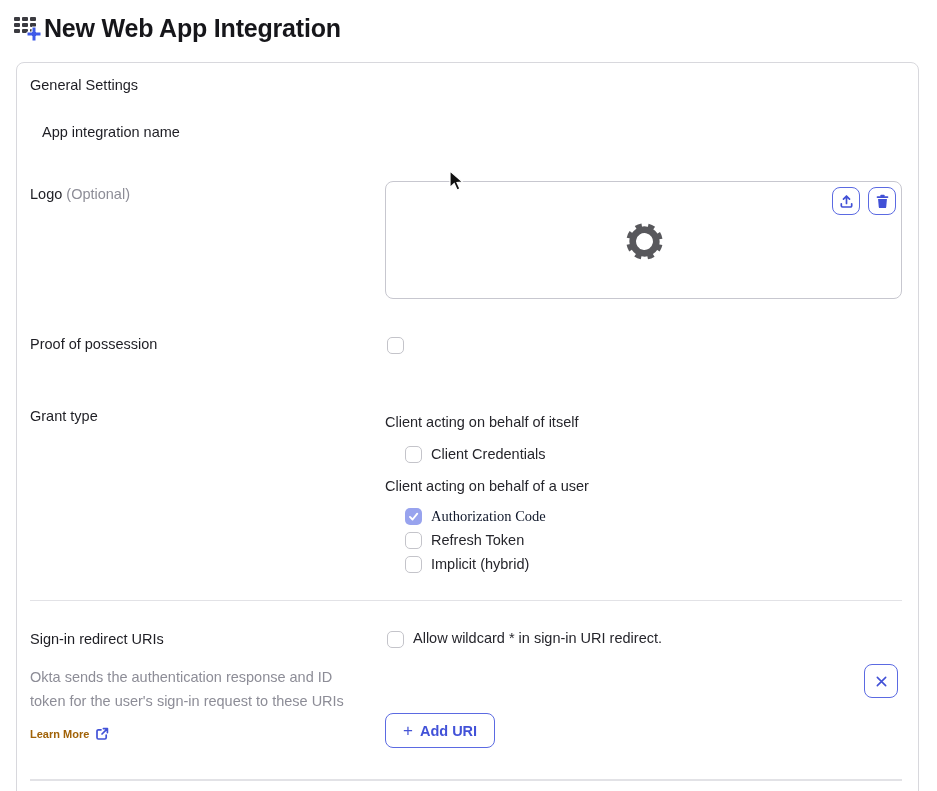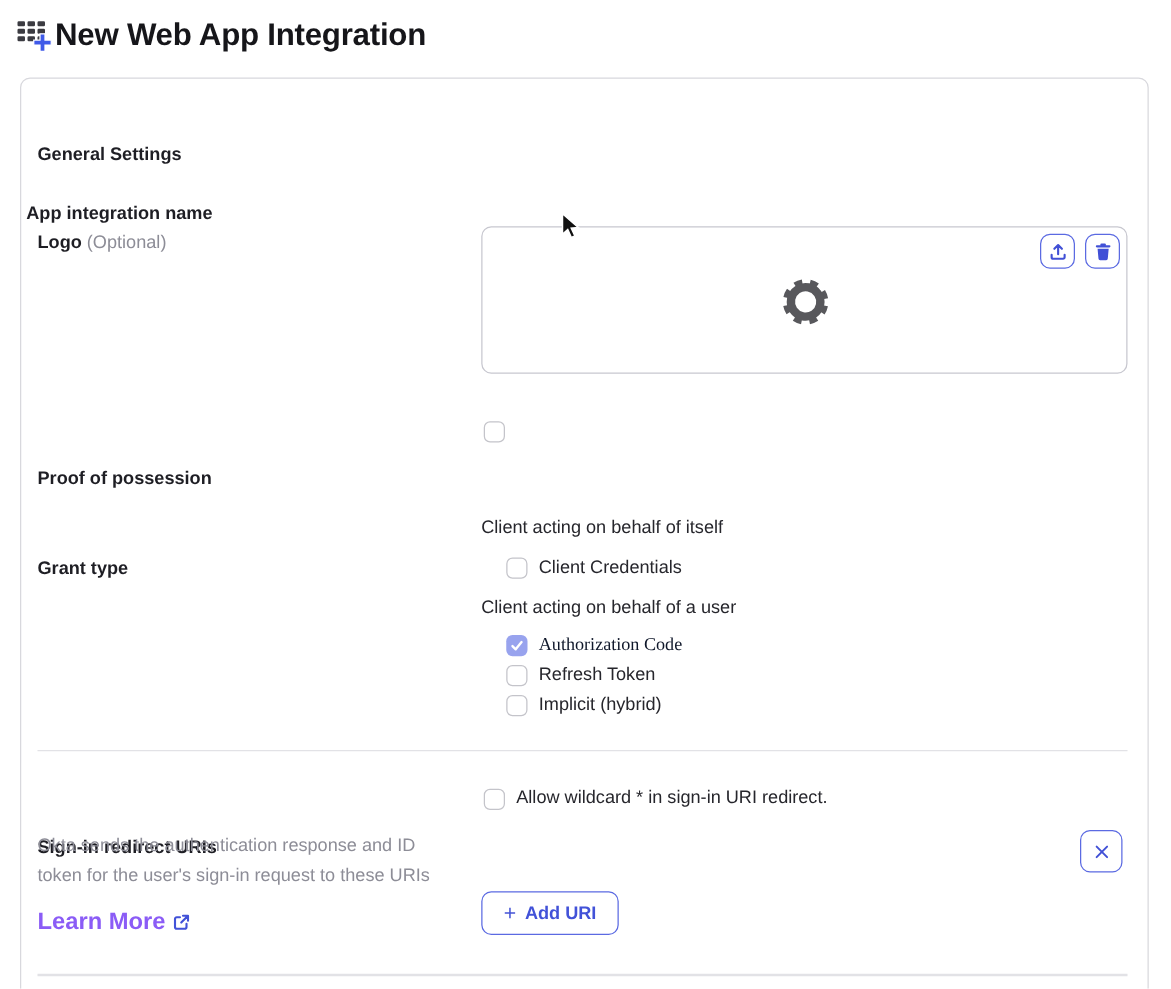--- a/index.html
+++ b/index.html
@@ -2,21 +2,21 @@
 <html><head>
 <meta charset="utf-8">
 <style>
   * { margin:0; padding:0; box-sizing:border-box; }
   html,body { background:#fff; }
   #page {
     position:relative; width:937px; height:791px; overflow:hidden;
     background:#fff; font-family:"Liberation Sans", sans-serif; color:#1e1e24;
   }
   .abs { position:absolute; }
-  .lbl { font-size:14.5px; font-weight:700; color:#1e1e24;margin-top:39px; }
+  .lbl { font-size:14.5px; font-weight:400; color:#1e1e24; }
   .body-txt { font-size:14.5px; color:#26262c; }
   .gray-txt { color:#8d8d97; }
   .card {
     position:absolute; left:16px; top:62px; width:903px; height:745px;
     border:1px solid #d8d8dd; border-radius:8px; background:#fff;
   }
   .text-input {
     position:absolute; height:37px; border:1px solid #c7c7cf; border-radius:8px;
     background:#fff; font-family:"Liberation Sans", sans-serif; font-size:14px;
     color:#1e1e24; padding:0 13px; outline:none; width:517px;
@@ -32,21 +32,21 @@
   }
   .cb {
     position:absolute; width:17px; height:17px; background:#fff;
     border:1.5px solid #c4c4ca; border-radius:5px;
   }
   .cb.checked {
     border:none; background:#98a3ee;
     display:flex; align-items:center; justify-content:center;
   }
   .divider { position:absolute; left:30px; width:872px; height:0; border-top:1.5px solid #e2e2e6; }
-  .link { font-size:19px; font-weight:700; color:#8b5cf6; cursor:pointer; }
+  .link { font-size:11px; font-weight:700; color:#a16207; cursor:pointer; }
   .add-uri-btn {
     position:absolute; left:385px; top:713px; height:35px; padding:0 17px;
     background:#fff; border:1.5px solid #5b6ae2; border-radius:8px;
     display:flex; align-items:center; gap:7px; cursor:pointer;
     font-family:"Liberation Sans", sans-serif;
   }
   .add-uri-btn .plus { color:#4655d6; font-size:17px; font-weight:400; line-height:1; }
   .add-uri-btn .txt  { color:#4252d8; font-size:14.5px; font-weight:700; }
   .x-btn {
     position:absolute; left:864px; top:664px; width:34px; height:34px;
@@ -79,21 +79,21 @@
   </div>
   <svg class="abs" style="left:26px; top:26px;" width="16" height="16" viewBox="0 0 16 16">
     <path d="M6 1 h4 v5 h5 v4 h-5 v5 h-4 v-5 h-5 v-4 h5 z" fill="#3f5ae8" stroke="#ffffff" stroke-width="1"></path>
   </svg>
   <h1 class="title">New Web App Integration</h1>
 
   <div class="card"></div>
 
   <div class="abs lbl" style="left:30px; top:77px;">General Settings</div>
 
-  <div class="abs lbl" style="left:21px; top:124px;">App integration name</div>
+  <div class="abs lbl" style="left:42px; top:124px;">App integration name</div>
 
   <div class="abs" style="left:30px; top:186px; font-size:14.5px;">
     <span class="lbl">Logo</span>
     <span class="gray-txt">(Optional)</span>
   </div>
   <div class="logo-box">
     <svg style="position:absolute; left:238px; top:39px;" width="41" height="41" viewBox="0 0 40 40">
       <g transform="rotate(11 20 20)">
         <circle cx="20" cy="20" r="14.5" fill="none" stroke="#58585c" stroke-width="6.5" stroke-dasharray="5.7 5.7"></circle>
         <circle cx="20" cy="20" r="11.5" fill="none" stroke="#58585c" stroke-width="6.5"></circle>

